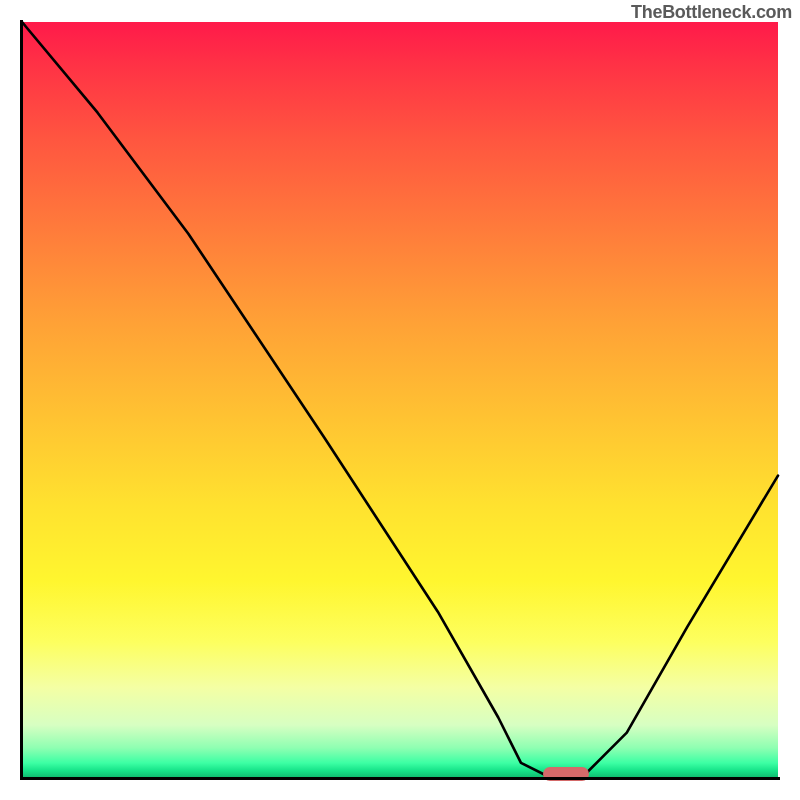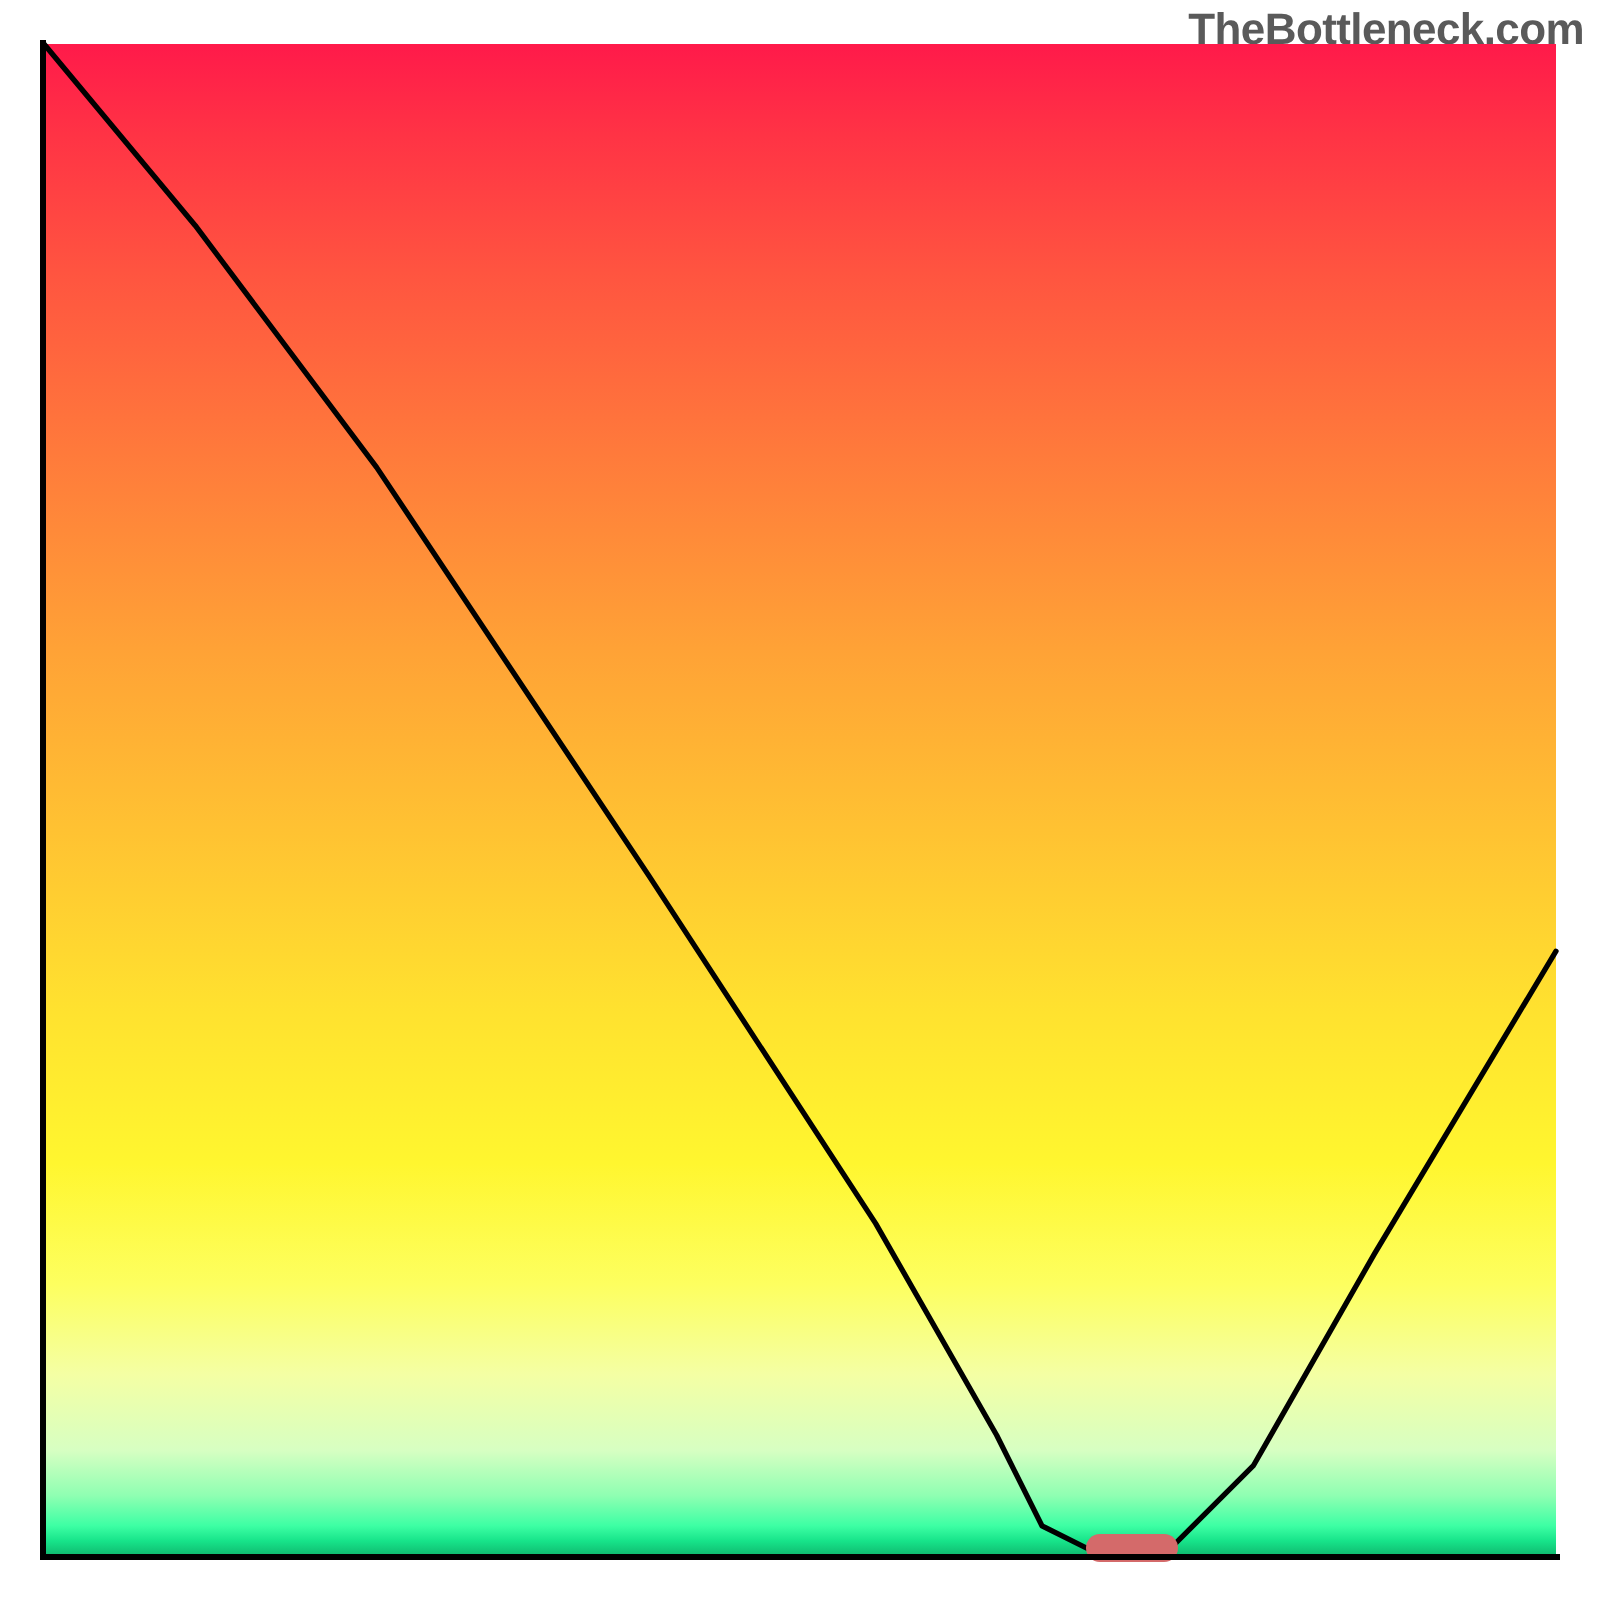--- a/index.html
+++ b/index.html
@@ -47,21 +47,21 @@
     bottom: -2px;
     top: -2px;
     border-left: 3px solid #000;
     border-bottom: 3px solid #000;
     pointer-events: none;
   }
   .watermark {
     position: absolute;
     top: 2px;
     right: 8px;
-    font-size: 22px;
+    font-size: 18px;
     font-weight: 600;
     color: #5a5a5a;
     letter-spacing: -0.3px;
   }
   svg.curve {
     position: absolute;
     inset: 0;
     width: 100%;
     height: 100%;
     overflow: visible;

